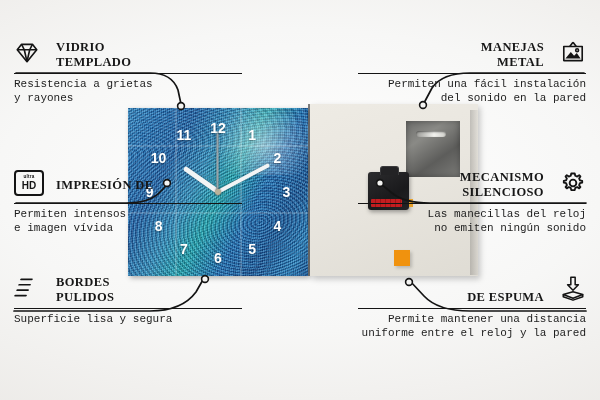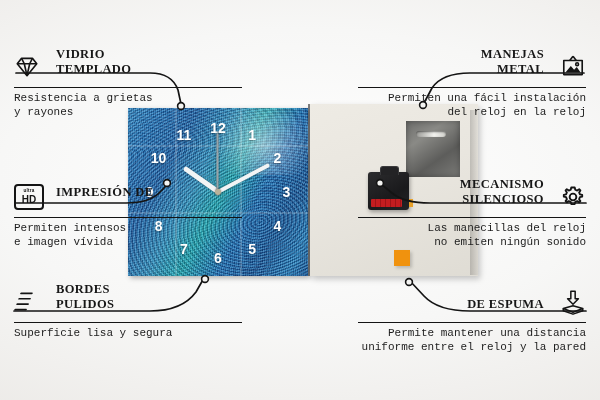--- a/index.html
+++ b/index.html
@@ -103,21 +103,21 @@
   .feature.left .f-head{justify-content:flex-start;}
   .f-title{
     font-family:"Liberation Serif",serif;font-weight:700;
     font-size:12.5px;line-height:1.18;letter-spacing:.4px;color:#171717;
     text-transform:uppercase;
   }
   .f-rule{height:0;border-top:1.6px solid #141414;margin:3px 0 3px 0;}
   .f-desc{
     font-family:Liberation Mono, monospace;font-size:11px;line-height:1.3;color:#1d1d1d;
   }
-  .f-icon{width:26px;height:30px;flex:0 0 26px;display:block;margin-top:14px;}
+  .f-icon{width:26px;height:30px;flex:0 0 26px;display:block;}
   .f-icon svg{display:block;width:26px;height:26px;}
 
   #feat-vidrio{top:40px;}
   #feat-impresion{top:170px;}
   #feat-bordes{top:275px;}
   #feat-manejas{top:40px;}
   #feat-mecanismo{top:170px;}
   #feat-espaciador{top:275px;}
 
   .hdbox{
@@ -268,21 +268,21 @@
           <path d="M12 2 L9 6 M12 2 L15 6"></path>
           <rect x="3.5" y="6" width="17" height="13"></rect>
           <path d="M5 17 L10 11 L13 14.5 L15.5 12 L19 17 Z" fill="#141414" stroke="none"></path>
           <circle cx="15.8" cy="9.4" r="1.3"></circle>
         </svg>
       </span>
     </div>
     <div class="f-rule"></div>
     <div class="f-desc">
       <span>Permiten una fácil instalación</span><br>
-      <span>del reloj en la reloj</span>
+      <span>del sonido en la pared</span>
     </div>
   </div>
 
   <div class="feature right" id="feat-mecanismo">
     <div class="f-head">
       <span class="f-title">
         <span>MECANISMO</span><br>
         <span>SILENCIOSO</span>
       </span>
       <span class="f-icon">

